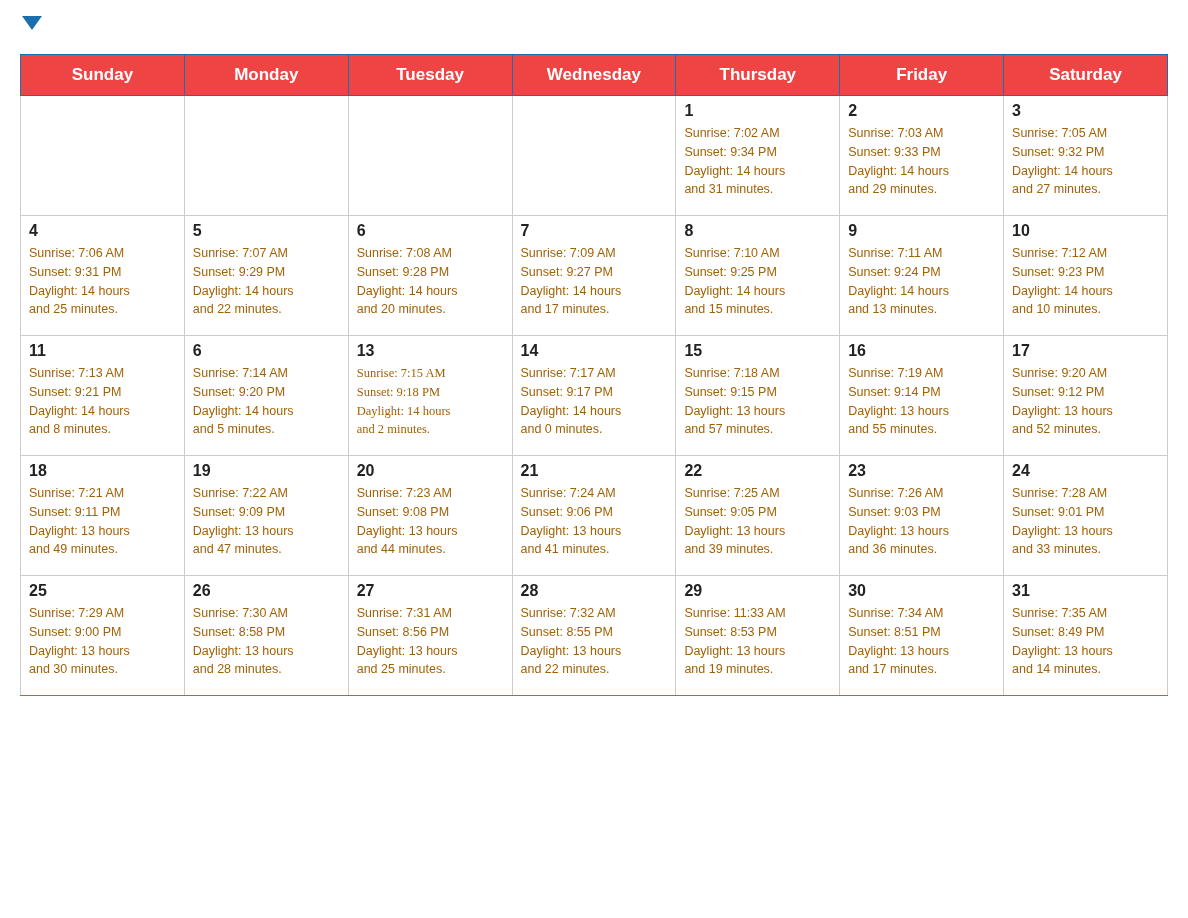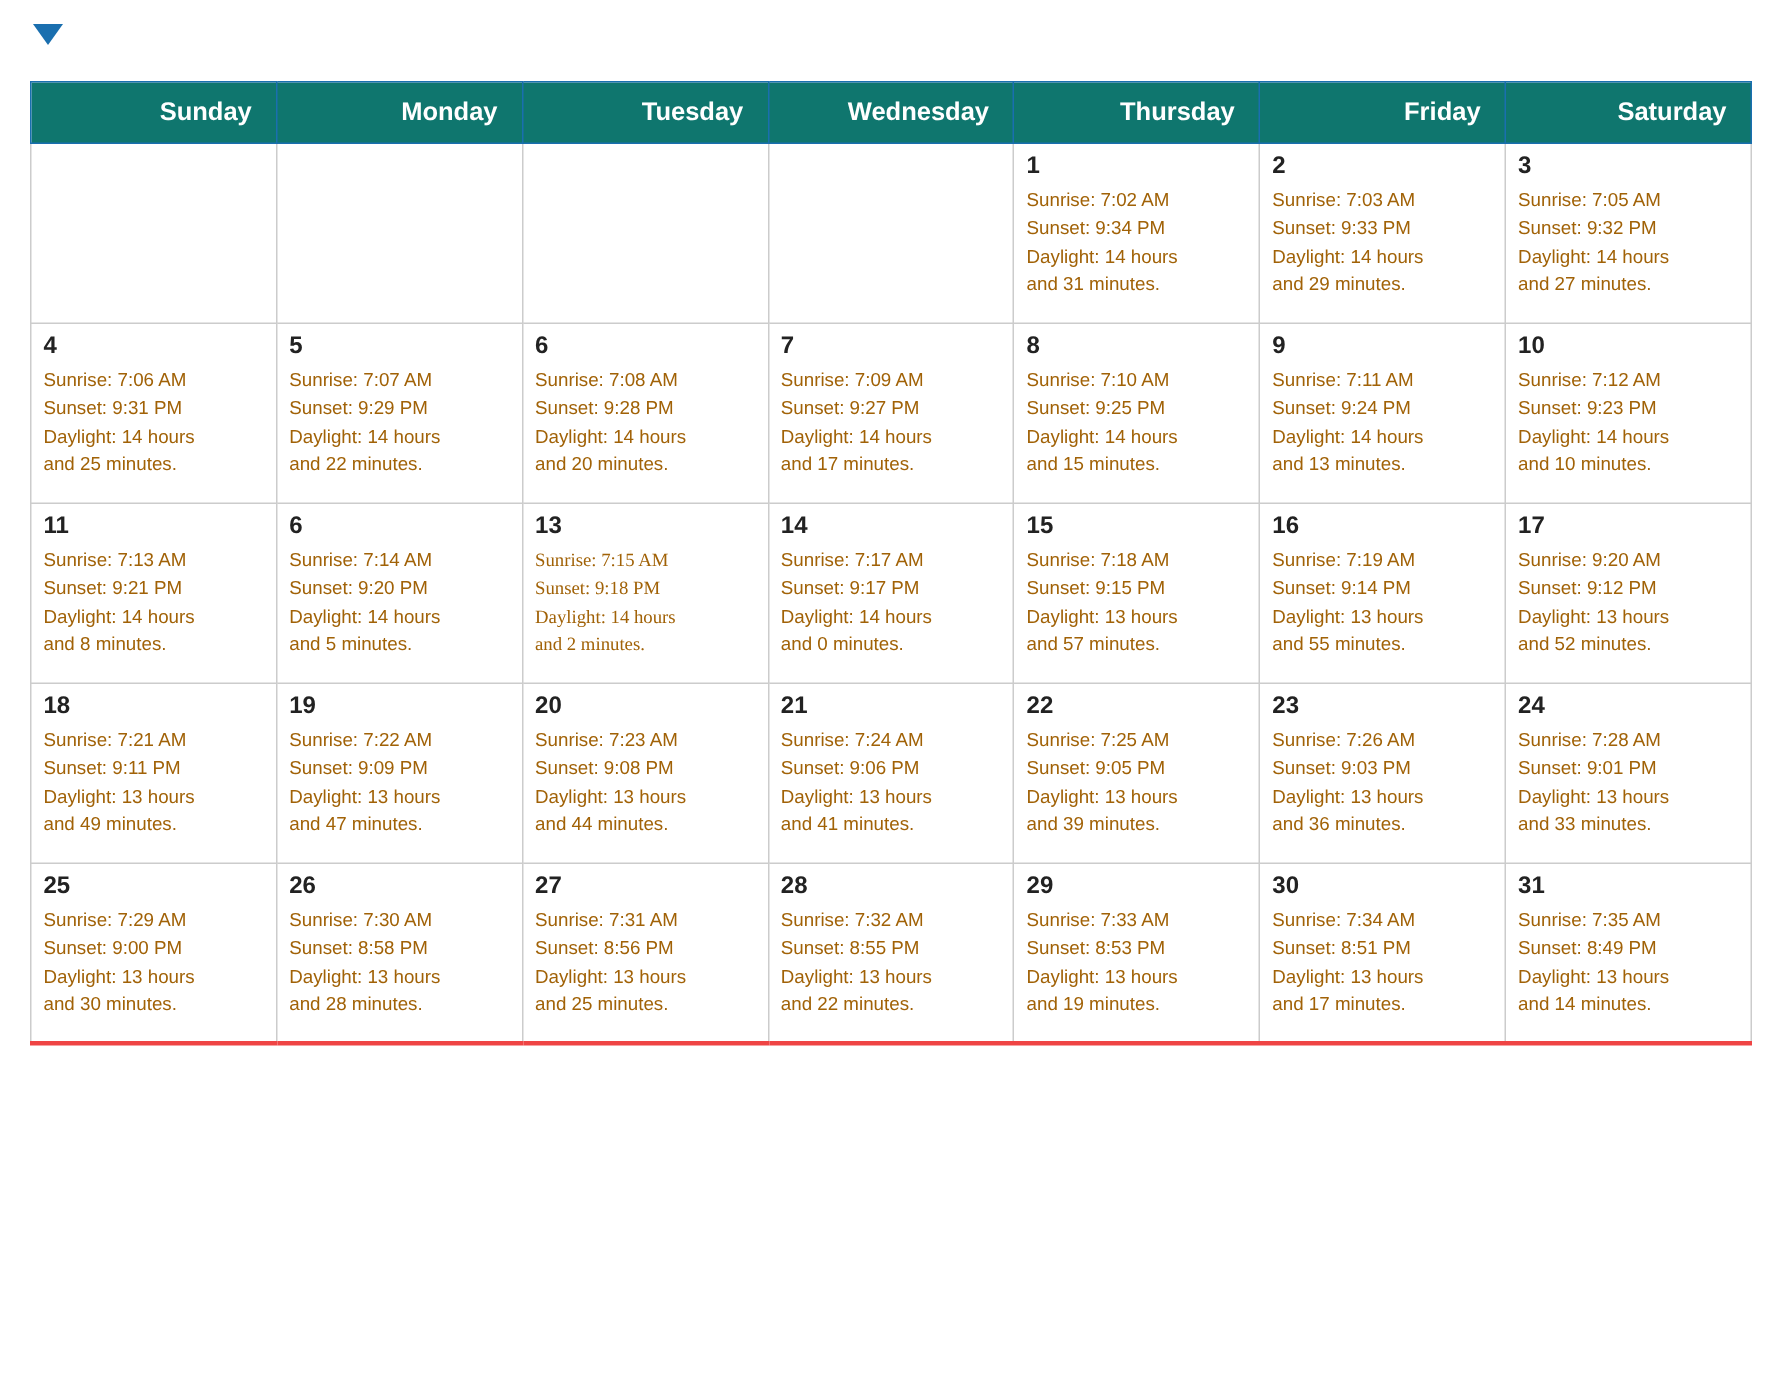--- a/index.html
+++ b/index.html
@@ -59,26 +59,26 @@
       font-size: 22px;
       color: #555;
       margin-top: 4px;
     }
     .calendar {
       width: 100%;
       border-collapse: collapse;
       border: 1px solid #aaa;
     }
     .calendar th {
-      background-color: #0f766e;
+      background-color: #ef4444;
       color: #fff;
-      padding: 10px 16px;
+      padding: 10px 3px;
       font-size: 17px;
       font-weight: bold;
-      text-align: right;
+      text-align: center;
       border: 1px solid #1a6faf;
     }
     .calendar td {
       width: 14.28%;
       vertical-align: top;
       padding: 6px 8px 8px 8px;
       border: 1px solid #ccc;
       font-size: 13px;
       color: #333;
       min-height: 100px;
@@ -93,21 +93,21 @@
       color: #222;
       margin-bottom: 4px;
       display: block;
     }
     .day-info {
       font-size: 12.5px;
       color: #a16207;
       line-height: 1.5;
     }
     .calendar tr:last-child td {
-      border-bottom: 3px solid #ef4444;
+      border-bottom: 1px solid #ef4444;
     }
   </style>
 </head>
 <body>
 
 <div class="header">
   <div class="logo">
     <div class="logo-line">
       <span class="logo-general"></span>
       <span class="logo-triangle"></span>
@@ -337,21 +337,21 @@
         </td>
         <td>
           <span class="day-number">28</span>
           <div class="day-info" style="white-space: pre-line;">Sunrise: 7:32 AM
 Sunset: 8:55 PM
 Daylight: 13 hours
 and 22 minutes.</div>
         </td>
         <td>
           <span class="day-number">29</span>
-          <div class="day-info" style="white-space: pre-line;">Sunrise: 7:33 AM
+          <div class="day-info" style="white-space: pre-line;">Sunrise: 11:33 AM
 Sunset: 8:53 PM
 Daylight: 13 hours
 and 19 minutes.</div>
         </td>
         <td>
           <span class="day-number">30</span>
           <div class="day-info" style="white-space: pre-line;">Sunrise: 7:34 AM
 Sunset: 8:51 PM
 Daylight: 13 hours
 and 17 minutes.</div>

